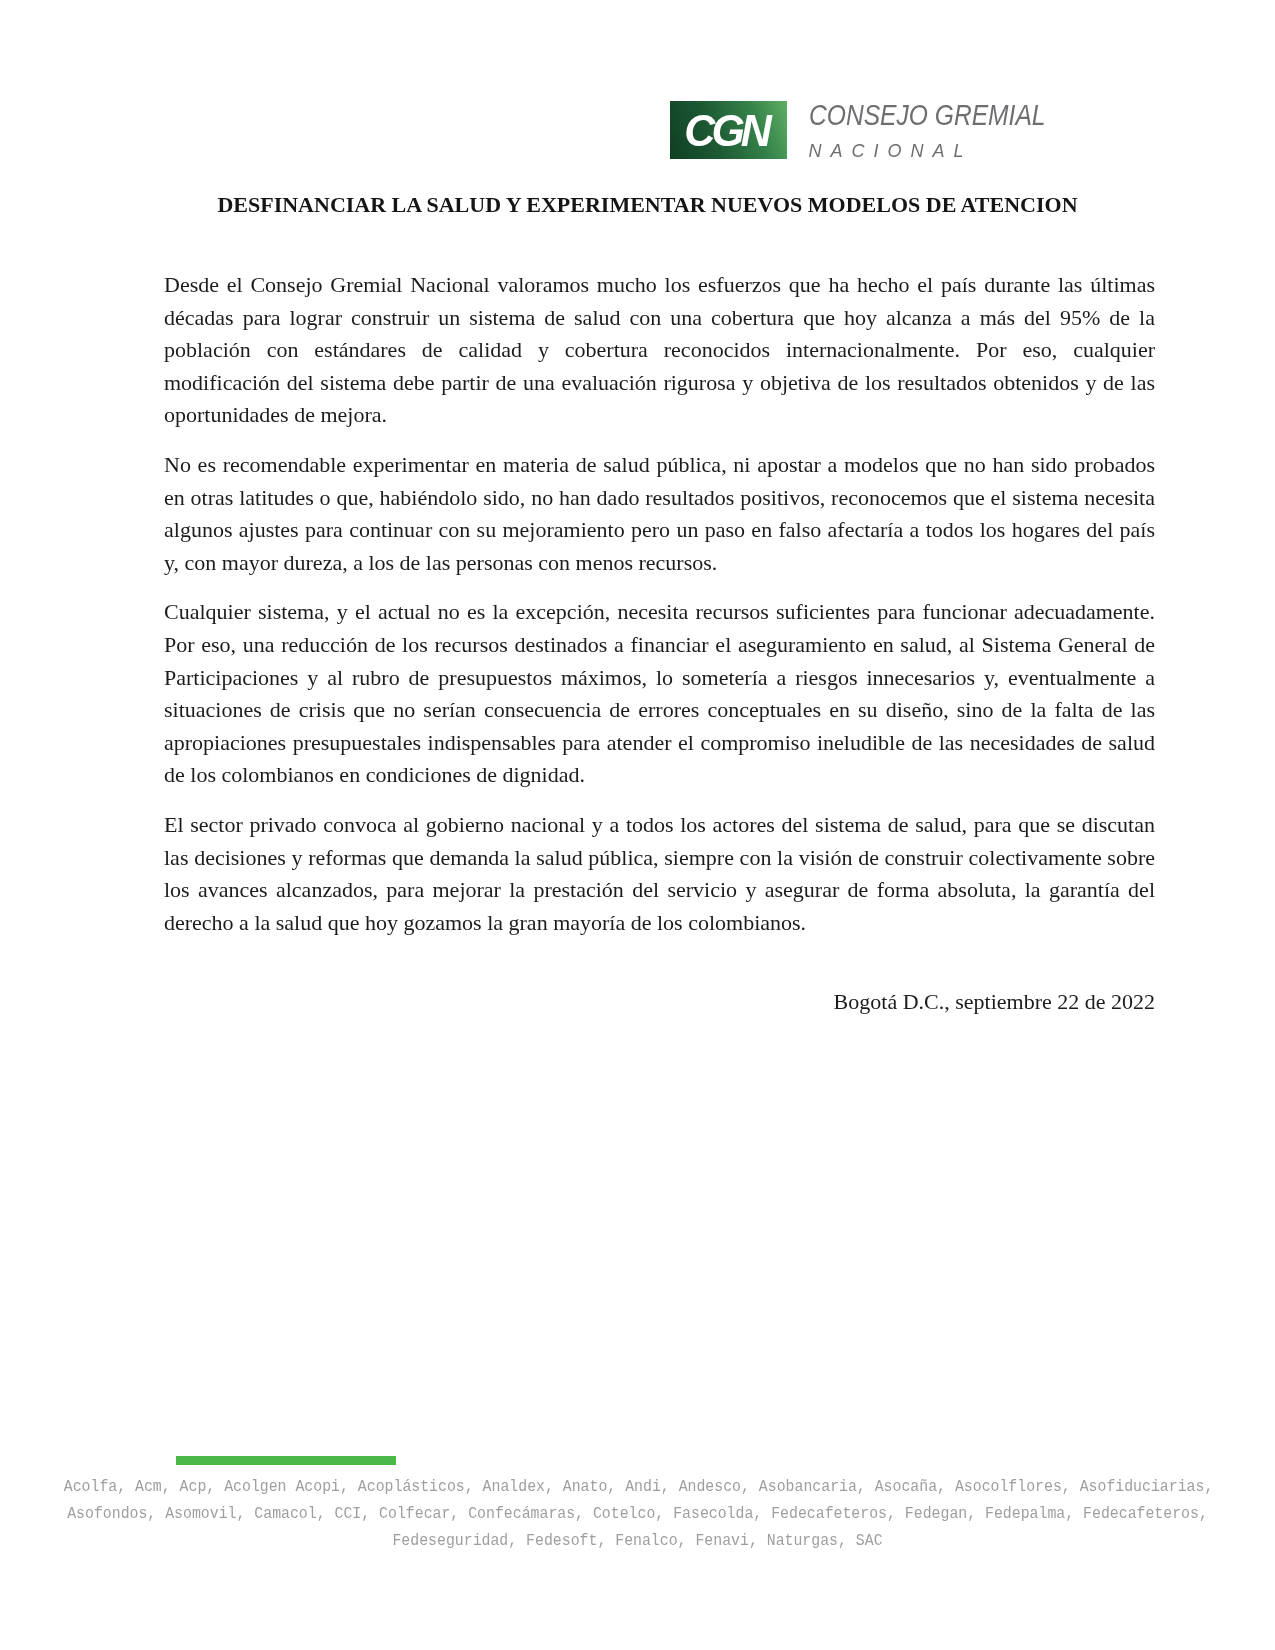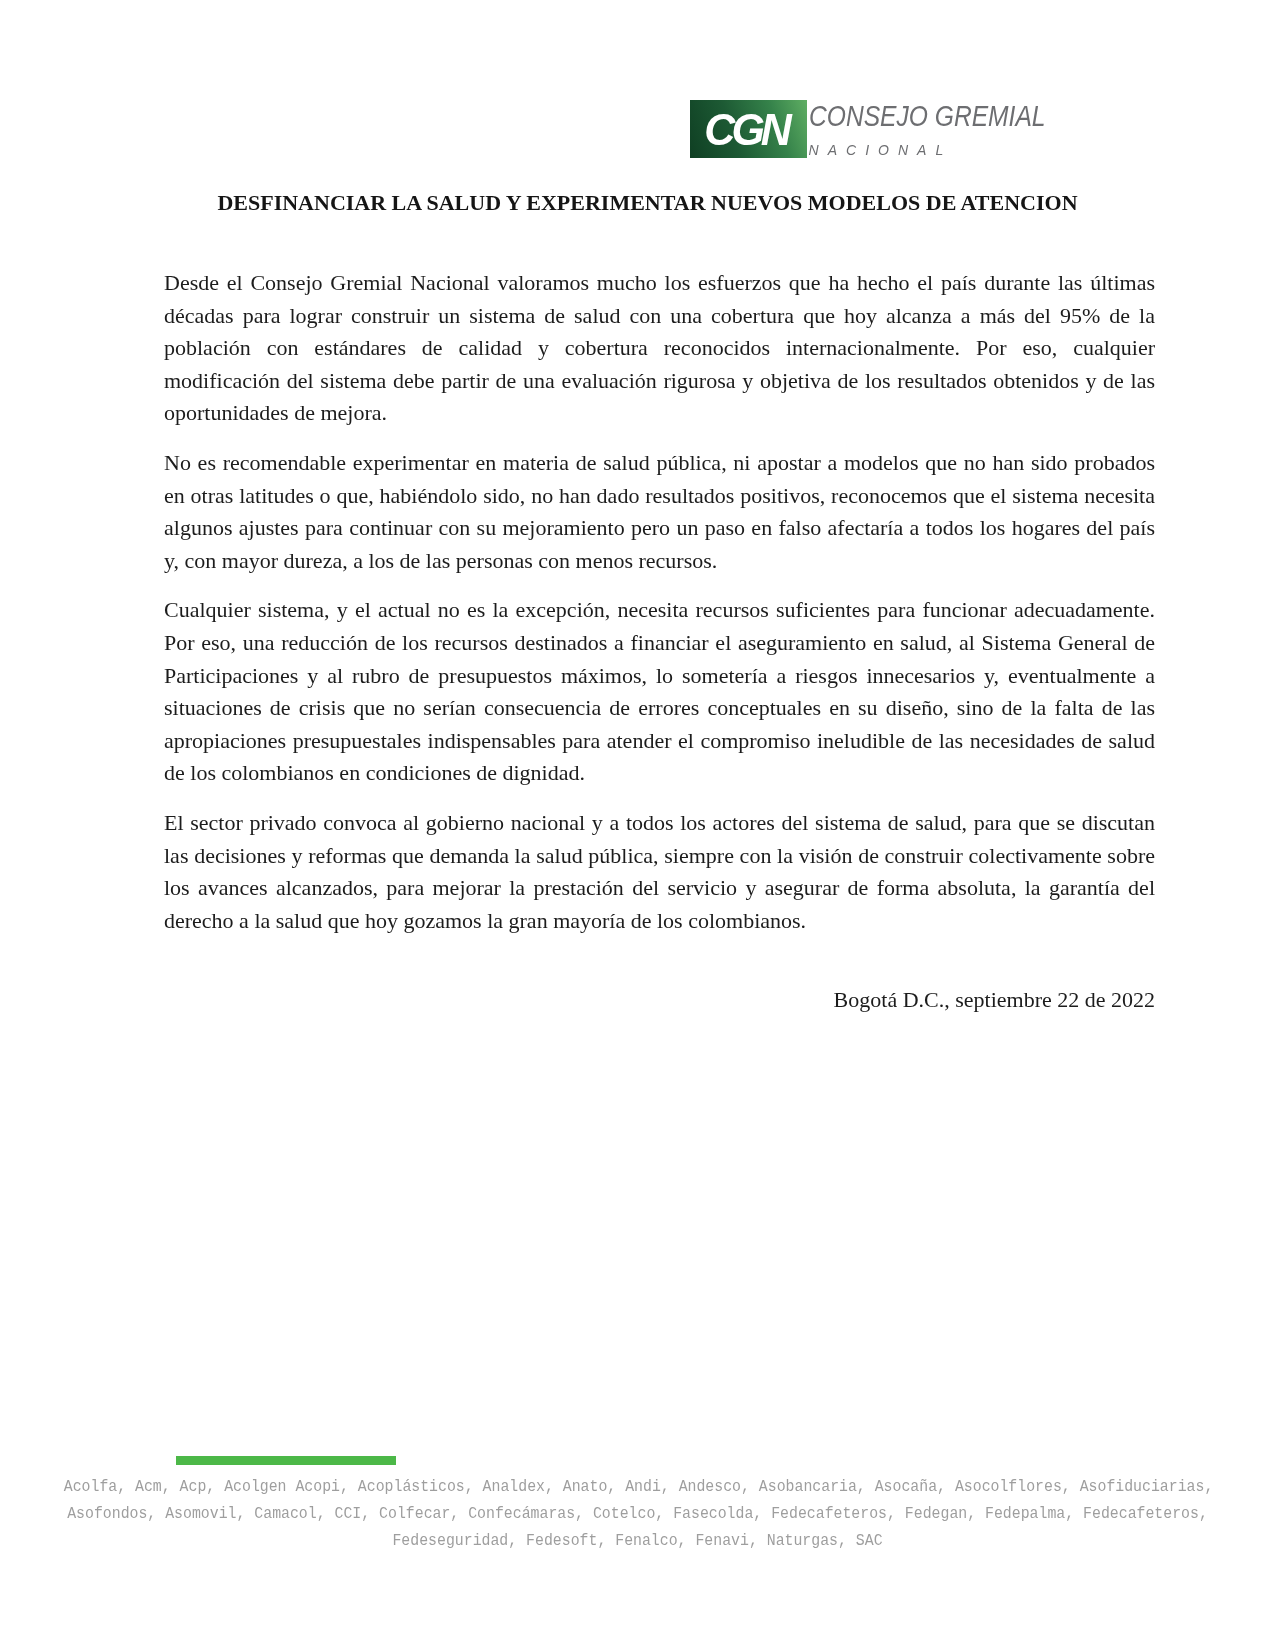--- a/index.html
+++ b/index.html
@@ -18,21 +18,21 @@
   
   .logo-row {
     display: flex;
     justify-content: flex-end;
     align-items: flex-start;
     padding: 100px 178px 0 0;
   }
   .logo {
     display: flex;
     align-items: center;
-    gap: 2px;
+    gap: 22px;
   }
   .logo-mark {
     width: 117px;
     height: 58px;
     background: linear-gradient(70deg, #0f3f23 0%, #1d5a34 38%, #35824a 72%, #5fae63 100%);
     display: flex;
     align-items: center;
     justify-content: center;
     flex: 0 0 auto;
   }
@@ -52,21 +52,21 @@
     font-size: 30px;
     font-weight: bold;
     color: #6d6e71;
     transform: scaleX(0.82);
     transform-origin: left center;
     white-space: nowrap;
     font-weight: 500;
   }
   .logo-name-secondary {
     font-family: "Liberation Sans", sans-serif;
-    font-size: 14px;
+    font-size: 18px;
     color: #6d6e71;
     letter-spacing: 9px;
     margin-top: 12px;
     white-space: nowrap;
   }
 
   
   .doc-title {
     margin-top: 28px;
     text-align: center;

